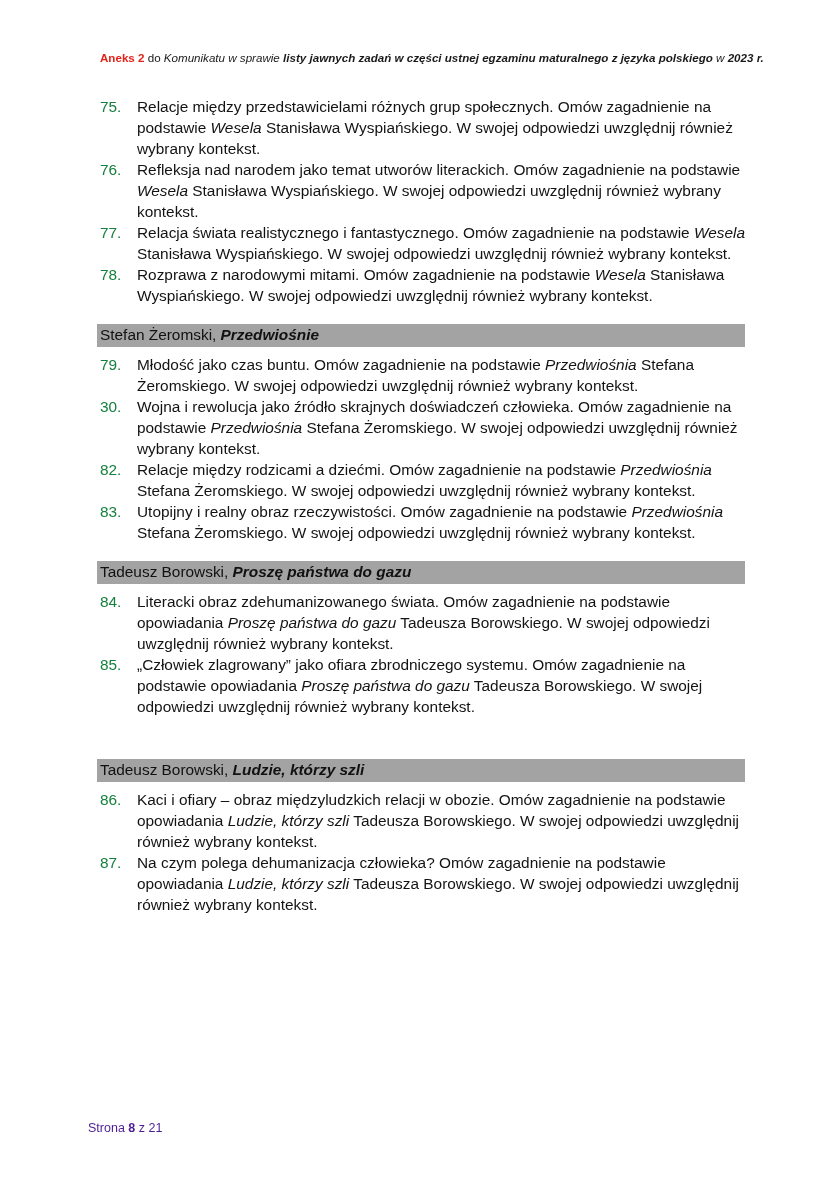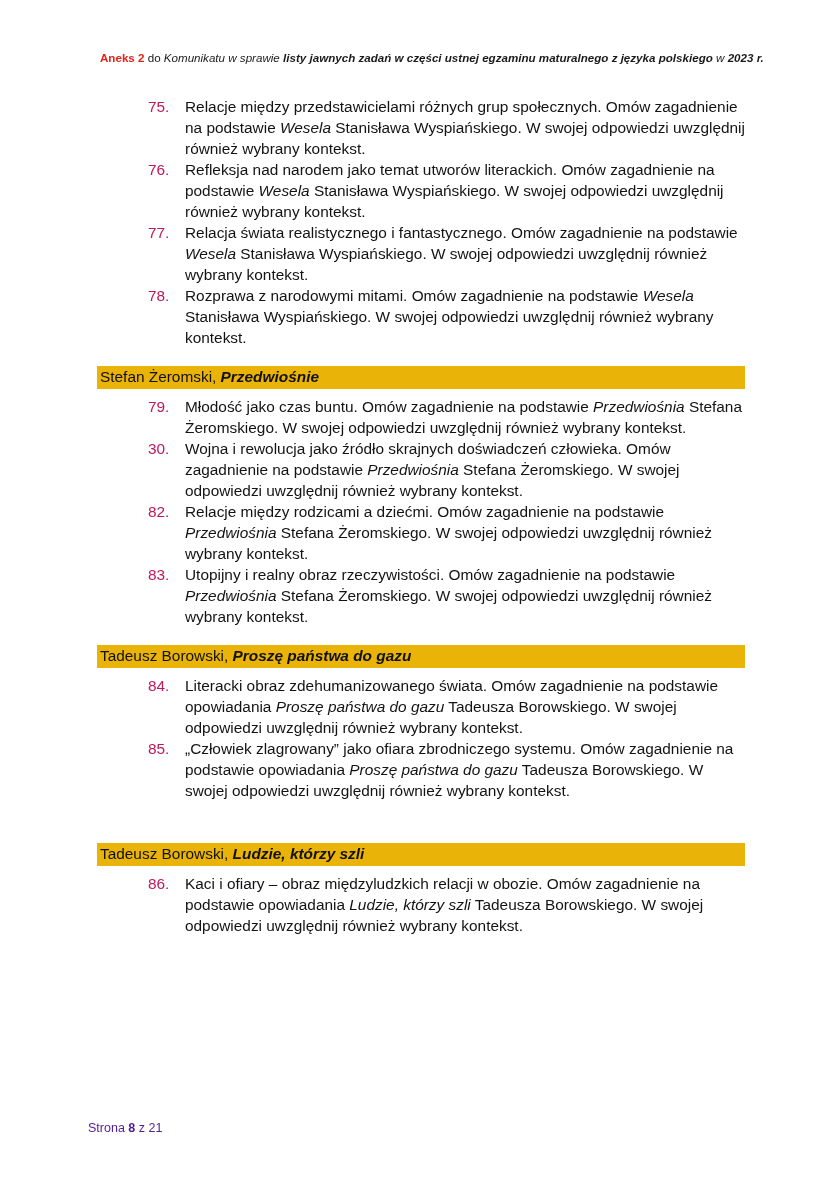--- a/index.html
+++ b/index.html
@@ -19,26 +19,25 @@
     color:#1a1a1a;
   }
   
   .content{
     position:absolute;left:97px;top:96px;width:648px;
     font-size:15.4px;line-height:21px;
   }
   .item{display:flex;align-items:flex-start;}
   .item .num{
     flex:0 0 40px;box-sizing:border-box;padding-left:3px;
-    color:#be185d;
-    margin-left:48px;
+    color:#15803d;
   }
   .item .text{flex:1 1 auto;}
   .section-bar{
-    background:#eab308;
+    background:#a3a3a3;
     margin:18px 0 7px 0;
     padding:1px 4px 2px 3px;
     font-size:15.4px;line-height:20px;
     color:#111111;
   }
   .section-bar.wide-gap{margin-top:42px;}
   
   .run.plain{font-style:normal;font-weight:normal;}
   .run.italic{font-style:italic;}
   .run.bold{font-weight:bold;}
@@ -102,18 +101,22 @@
     <div class="item">
       <span class="num">85.</span>
       <div class="text"><span class="run plain">„Człowiek zlagrowany” jako ofiara zbrodniczego systemu. Omów zagadnienie na podstawie opowiadania </span><span class="run italic">Proszę państwa do gazu</span><span class="run plain"> Tadeusza Borowskiego. W swojej odpowiedzi uwzględnij również wybrany kontekst.</span></div>
     </div>
 
     <div class="section-bar wide-gap"><span class="run plain">Tadeusz Borowski, </span><span class="run bold-italic">Ludzie, którzy szli</span></div>
     <div class="item">
       <span class="num">86.</span>
       <div class="text"><span class="run plain">Kaci i ofiary – obraz międzyludzkich relacji w obozie. Omów zagadnienie na podstawie opowiadania </span><span class="run italic">Ludzie, którzy szli</span><span class="run plain"> Tadeusza Borowskiego. W swojej odpowiedzi uwzględnij również wybrany kontekst.</span></div>
     </div>
+    <div class="item">
+      <span class="num">87.</span>
+      <div class="text"><span class="run plain">Na czym polega dehumanizacja człowieka? Omów zagadnienie na podstawie opowiadania </span><span class="run italic">Ludzie, którzy szli</span><span class="run plain"> Tadeusza Borowskiego. W swojej odpowiedzi uwzględnij również wybrany kontekst.</span></div>
+    </div>
 
   </main>
 
   <footer class="doc-footer"><span class="run plain">Strona </span><span class="run bold">8</span><span class="run plain"> z 21</span></footer>
 
 </div>
 
 </body></html>

